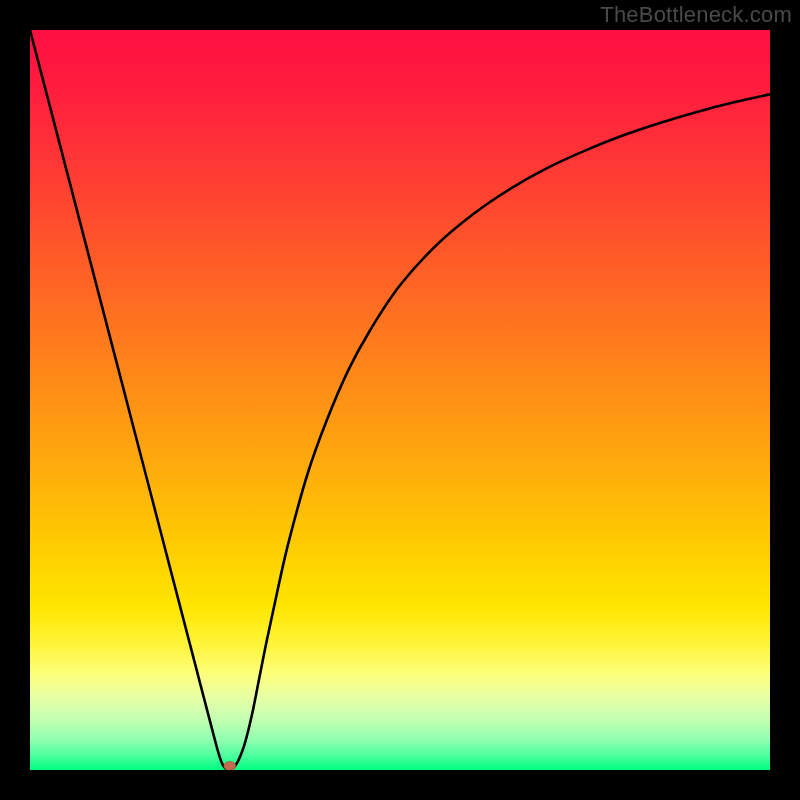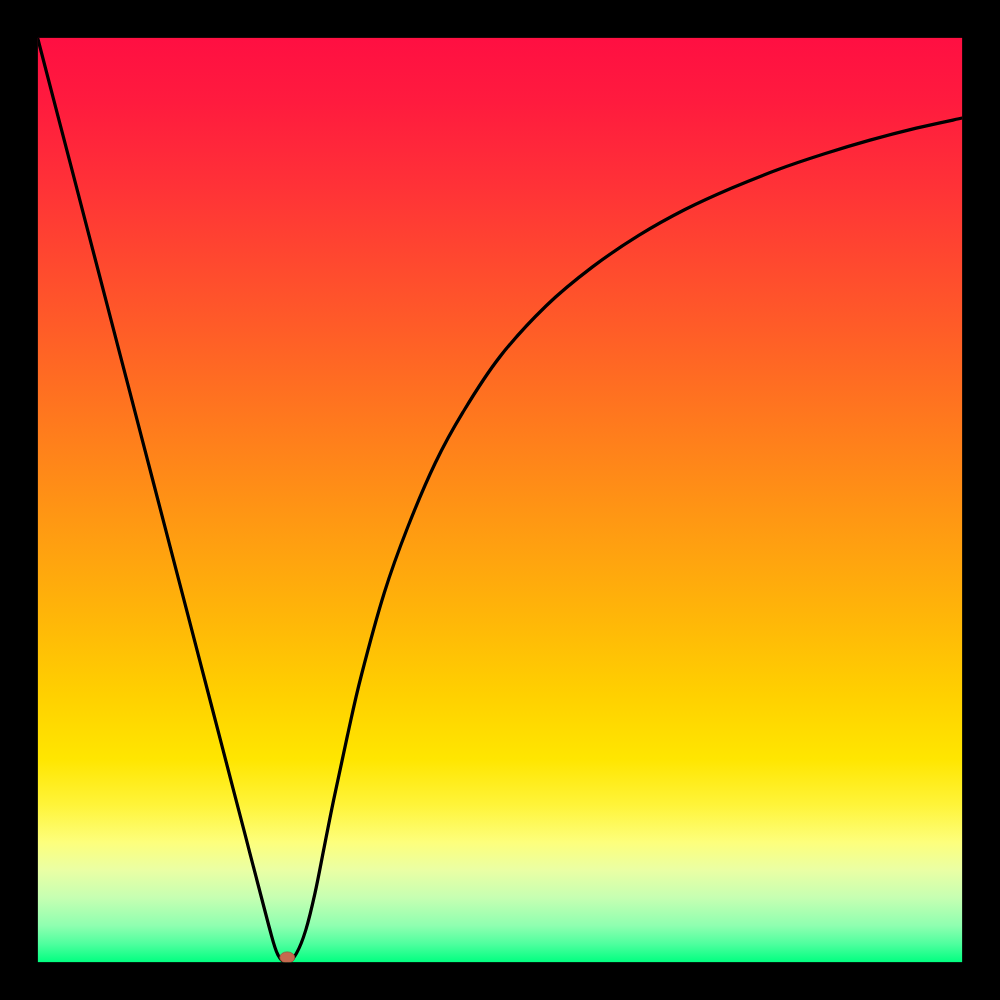--- a/index.html
+++ b/index.html
@@ -81,14 +81,15 @@
       </defs>
       <rect x="0" y="0" width="740" height="740" fill="url(#bg-grad)"></rect>
     </svg>
 
     <svg class="curve-svg" viewBox="0 0 740 740" preserveAspectRatio="none">
       <path id="curve-path" fill="none" stroke="#000" stroke-width="2.6" stroke-linecap="round" stroke-linejoin="round" d="M 0.00 0.00 C 3.33 12.79, 11.84 45.47, 18.50 71.04 C 25.16 96.61, 30.34 116.51, 37.00 142.08 C 43.66 167.65, 48.84 187.55, 55.50 213.12 C 62.16 238.69, 67.34 258.59, 74.00 284.16 C 80.66 309.73, 85.84 329.63, 92.50 355.20 C 99.16 380.77, 104.34 400.67, 111.00 426.24 C 117.66 451.81, 122.84 471.71, 129.50 497.28 C 136.16 522.85, 141.34 542.75, 148.00 568.32 C 154.66 593.89, 159.84 613.79, 166.50 639.36 C 173.16 664.93, 180.34 693.35, 185.00 710.40 C 189.66 727.45, 189.74 728.75, 192.40 734.08 C 195.06 739.41, 197.14 740.27, 199.80 740.00 C 202.46 739.73, 204.54 737.26, 207.20 732.60 C 209.86 727.94, 211.94 722.76, 214.60 714.10 C 217.26 705.44, 219.34 696.49, 222.00 684.50 C 224.66 672.51, 226.74 660.82, 229.40 647.50 C 232.06 634.18, 233.47 626.48, 236.80 610.50 C 240.13 594.52, 243.90 576.68, 247.90 558.70 C 251.90 540.72, 253.67 531.25, 259.00 510.60 C 264.33 489.95, 270.84 465.31, 277.50 444.00 C 284.16 422.69, 288.67 410.85, 296.00 392.20 C 303.33 373.55, 310.21 357.05, 318.20 340.40 C 326.19 323.75, 331.08 315.02, 340.40 299.70 C 349.72 284.38, 358.01 270.62, 370.00 255.30 C 381.99 239.98, 393.68 227.52, 407.00 214.60 C 420.32 201.68, 430.68 193.64, 444.00 183.52 C 457.32 173.40, 467.68 166.62, 481.00 158.36 C 494.32 150.10, 504.68 144.43, 518.00 137.64 C 531.32 130.85, 541.68 126.35, 555.00 120.62 C 568.32 114.89, 578.68 110.75, 592.00 105.82 C 605.32 100.89, 615.68 97.50, 629.00 93.24 C 642.32 88.98, 652.68 85.87, 666.00 82.14 C 679.32 78.41, 689.68 75.72, 703.00 72.52 C 716.32 69.32, 733.34 65.85, 740.00 64.38"></path>
       <ellipse id="min-marker" rx="6" ry="4.5" fill="#c46a4f" stroke="#9a4f3a" stroke-width="0.6" cx="199.80" cy="736.00"></ellipse>
     </svg>
   </div>
 
+  <div class="watermark">TheBottleneck.com</div>
 
 </div>
 
 </body></html>

